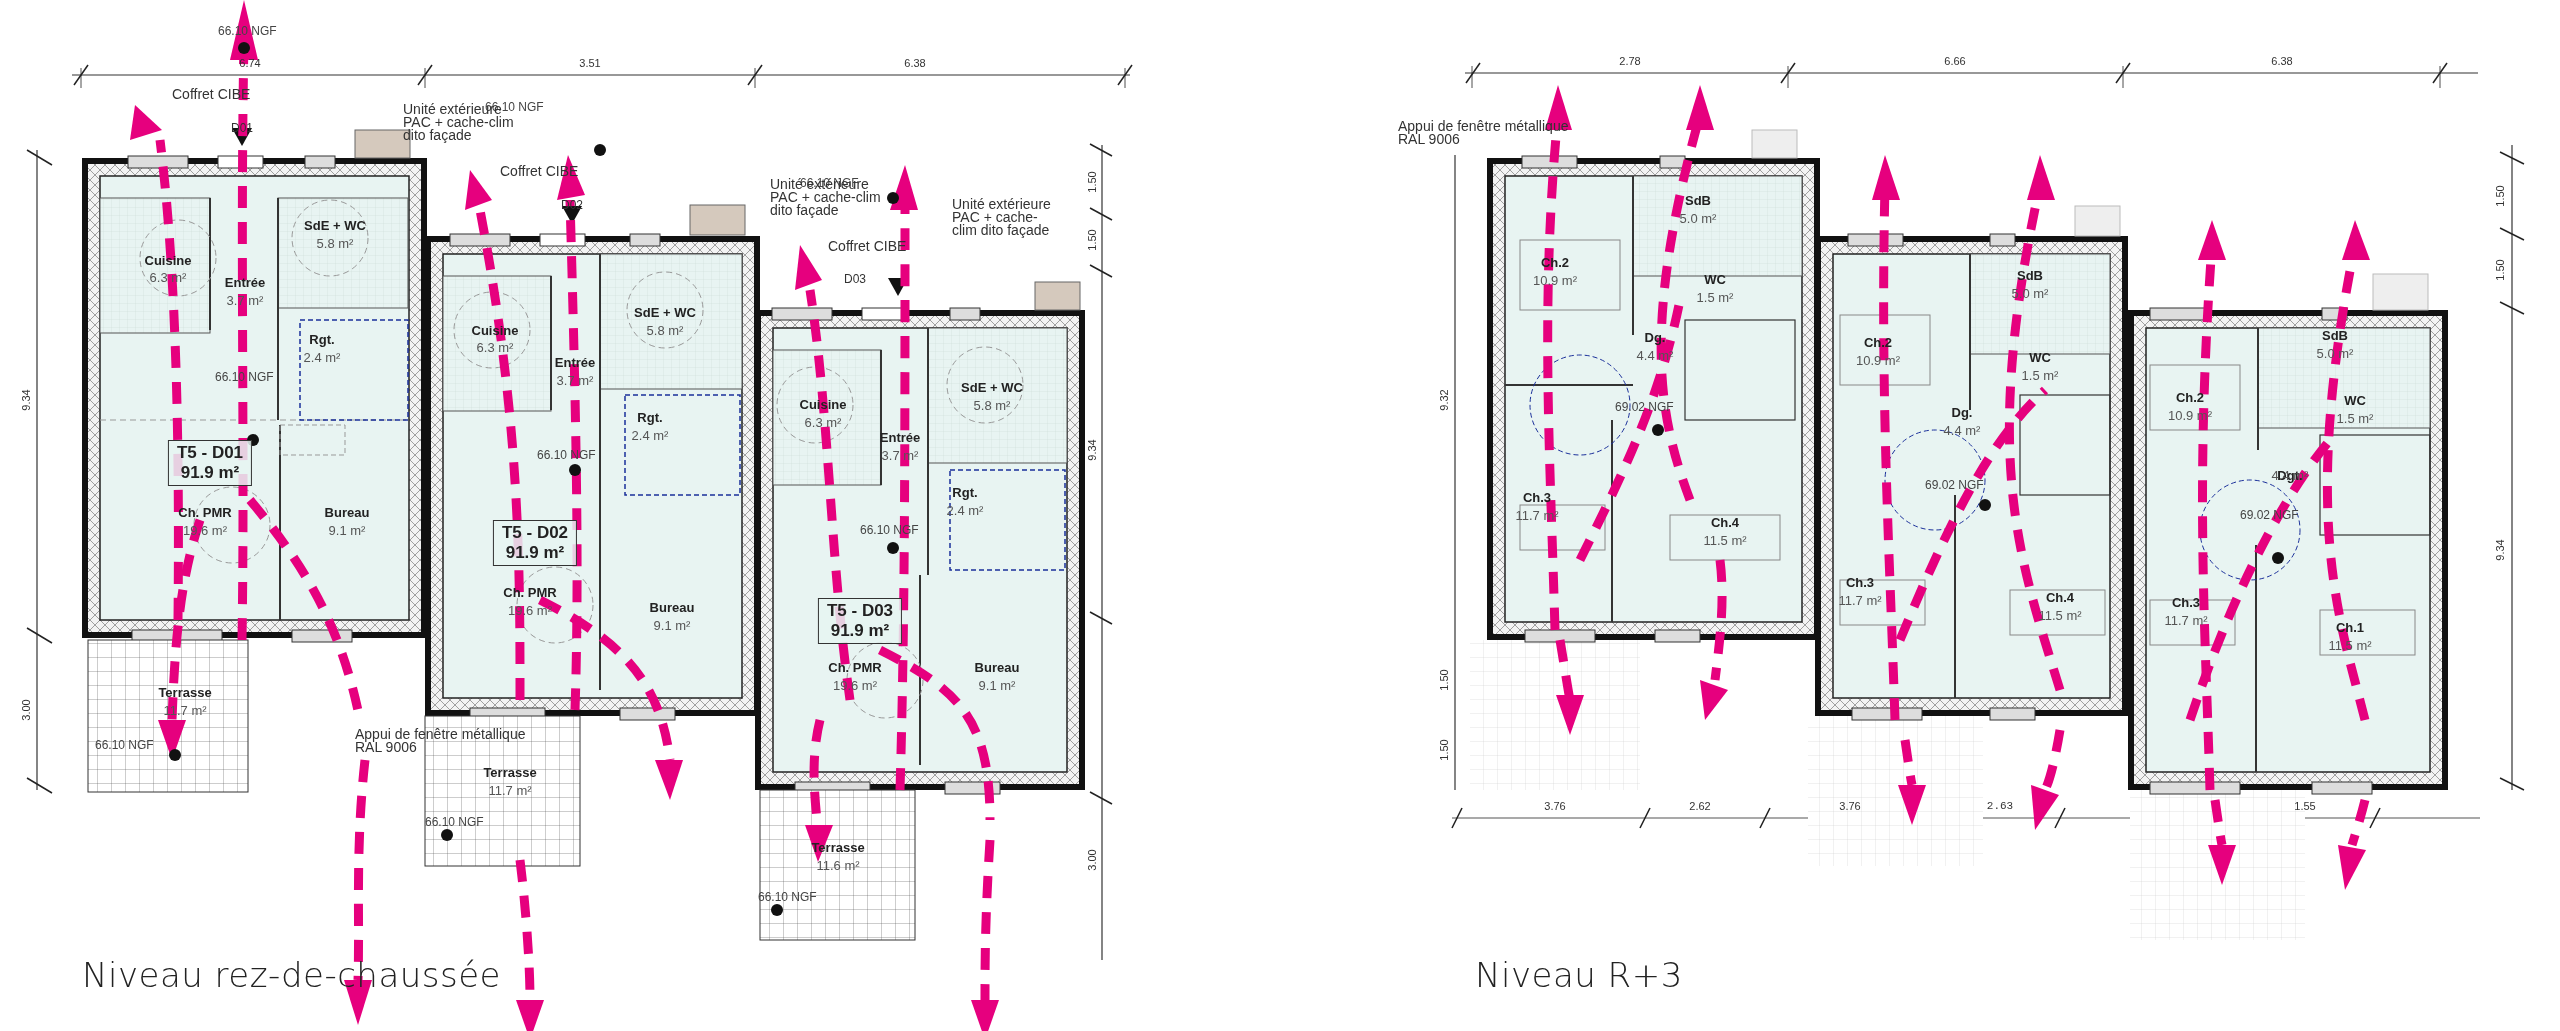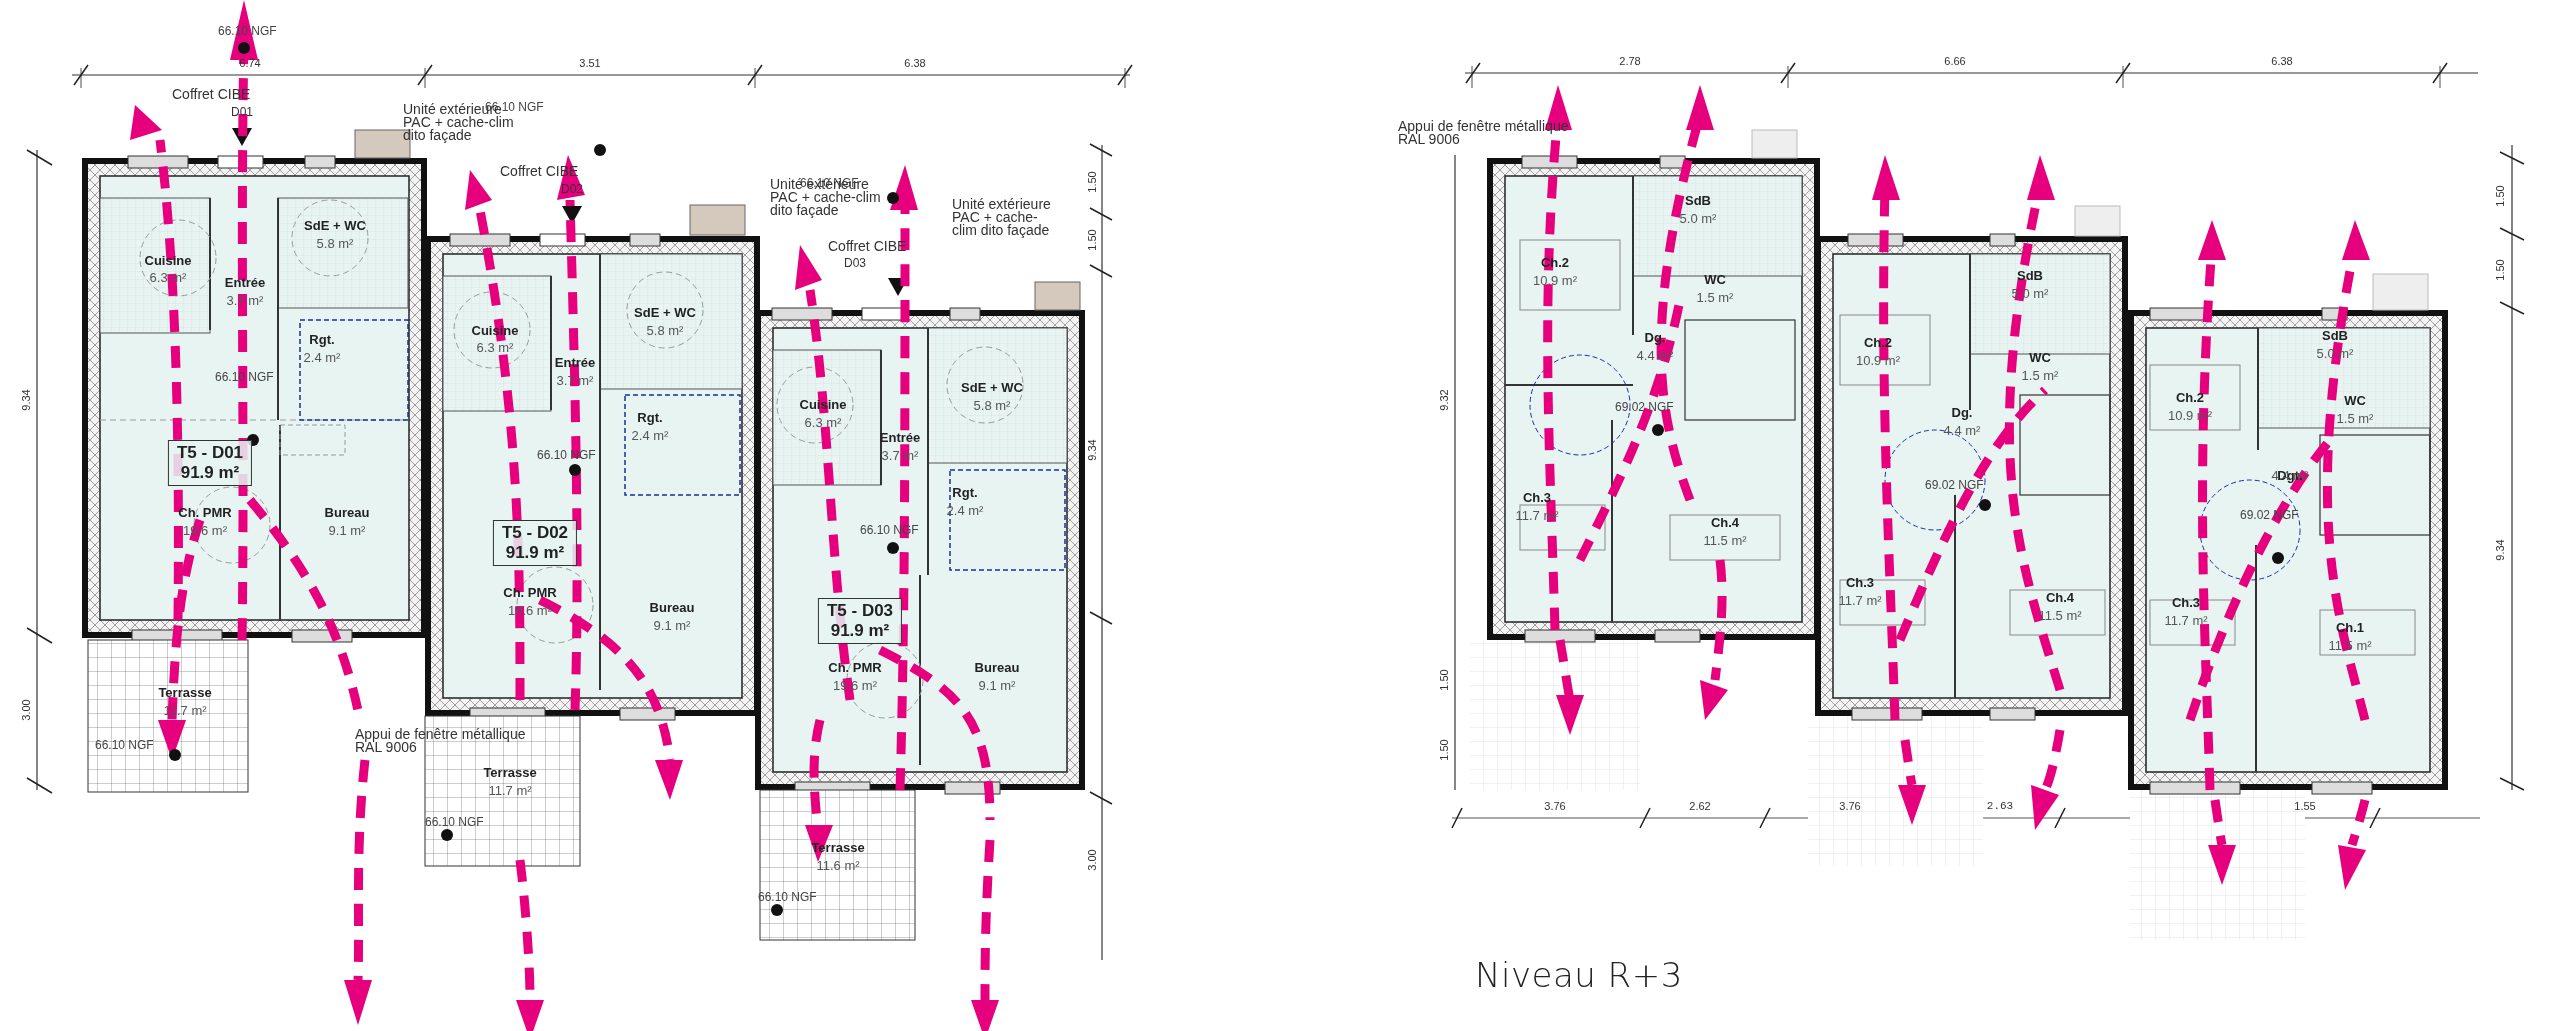--- a/index.html
+++ b/index.html
@@ -8,21 +8,21 @@
   svg{position:absolute;left:0;top:0;}
   .lbl{position:absolute;font-family:"Liberation Sans",sans-serif;white-space:nowrap;}
   .room-name{font-weight:bold;font-size:13px;color:#222;transform:translateX(-50%);text-align:center;}
   .room-area{font-size:13px;color:#555;transform:translateX(-50%);text-align:center;}
   .dim{font-size:11px;color:#333;transform:translateX(-50%);}
   .dimv{font-size:11px;color:#333;transform:translate(-50%,-50%) rotate(-90deg);}
   .note{font-size:14px;color:#333;line-height:13px;}
   .ngf{font-size:12px;color:#444;}
   .unit-box{position:absolute;border:1.5px solid #333;background:rgba(230,245,242,0.85);padding:2px 8px;text-align:center;font-weight:bold;font-size:17px;line-height:20px;transform:translateX(-50%);}
   .level-title{font-size:34px;font-weight:300;color:#222;letter-spacing:0.5px;font-family:"DejaVu Sans",sans-serif;}
-  .door-tag{font-size:12px;color:#333;transform:translateX(-50%);}
+  .door-tag{font-size:12px;color:#333;transform:translateX(-50%);margin-top:16px;}
 </style>
 </head>
 <body>
 
 <div class="plan">
 
 <svg width="2560" height="1031" viewBox="0 0 2560 1031">
   <defs>
     <pattern id="hatch" width="10" height="10" patternUnits="userSpaceOnUse">
       <rect width="10" height="10" fill="#f3f3f3"></rect>
@@ -403,20 +403,21 @@
 dito façade</div>
 <div class="lbl note" style="left:770px;top:178px;white-space:pre;">Unité extérieure
 PAC + cache-clim
 dito façade</div>
 <div class="lbl note" style="left:952px;top:198px;white-space:pre;">Unité extérieure
 PAC + cache-
 clim dito façade</div>
 <div class="lbl note" style="left:355px;top:728px;white-space:pre;">Appui de fenêtre métallique
 RAL 9006</div>
 
+<div class="lbl level-title" style="left:82px;top:955px;">Niveau rez-de-chaussée</div>
 
 <div class="lbl dim" style="left:1630px;top:55px;">2.78</div>
 <div class="lbl dim" style="left:1955px;top:55px;">6.66</div>
 <div class="lbl dim" style="left:2282px;top:55px;">6.38</div>
 <div class="lbl dim" style="left:1555px;top:800px;">3.76</div>
 <div class="lbl dim" style="left:1700px;top:800px;">2.62</div>
 <div class="lbl dim" style="left:1850px;top:800px;">3.76</div>
 <div class="lbl dim" style="left:2000px;top:800px;font-family:Liberation Mono, monospace;">2.63</div>
 <div class="lbl dim" style="left:2305px;top:800px;">1.55</div>
 <div class="lbl dimv" style="left:1444px;top:400px;">9.32</div>

